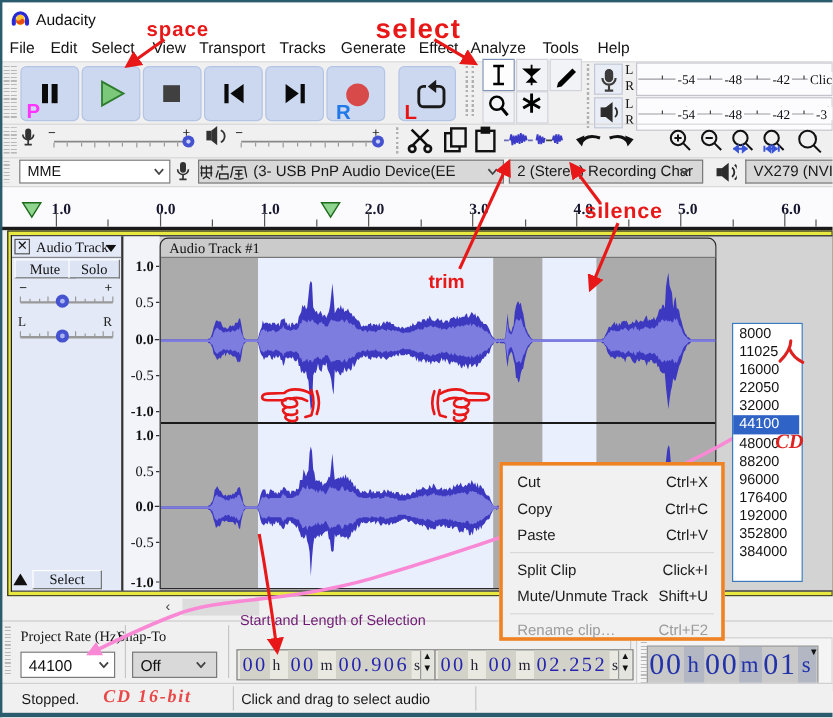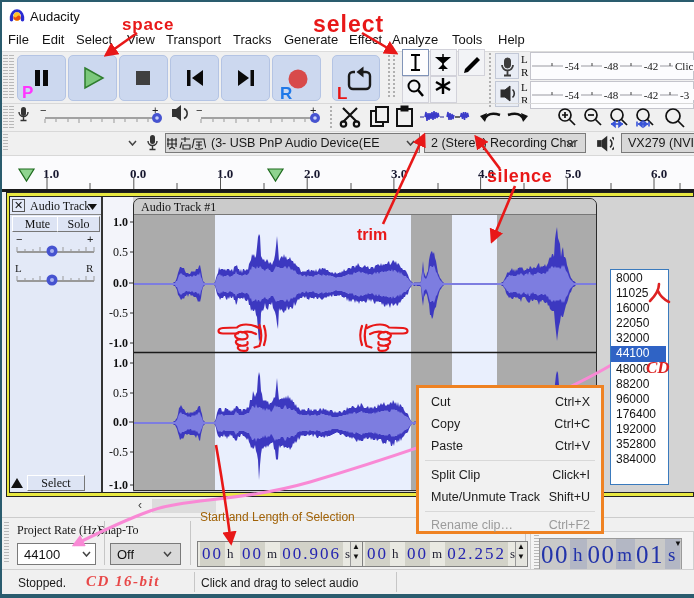--- a/index.html
+++ b/index.html
@@ -226,20 +226,23 @@
   <path d="M275 20 h12" fill="none"></path>
         <path d="M276 20 l3 -2.5 v5 z M286 20 l-3 -2.5 v5 z"></path>
   <path d="M302 20 h10" fill="none"></path>
         <path d="M301 17.5 v5 M313 17.5 v5" fill="none"></path>
         <path d="M303 20 l3 -2.5 v5 z M311 20 l-3 -2.5 v5 z"></path>
  </g>
 </svg>
 
 <div class="abs" style="left:0;top:131px;width:694px;height:24px;border-top:1px solid #d8d8d8"></div>
 <div class="grip" style="left:3px;top:134px;height:18px"></div>
+<div class="combo" style="left:16px;top:133px;width:126px;height:20px">
+      <span class="cv">MME</span>
+    </div>
 <svg class="chev" style="left:128px;top:140px" viewBox="0 0 9 6">
       <path d="M1 1 L4.5 5 L8 1" stroke="#444" stroke-width="1.5" fill="none"></path>
     </svg>
 <svg class="abs" style="left:146px;top:134px" width="13" height="18" viewBox="0 0 13 18">
  <rect x="4" y="1" width="5" height="9" rx="2.5" fill="#333"></rect>
  <path d="M2 7 a4.5 4.5 0 0 0 9 0 M6.5 12 v3 M3.5 15.5 h6" stroke="#333" stroke-width="1.4" fill="none"></path>
 </svg>
 <div class="combo" style="left:165px;top:133px;width:255px;height:20px;background:#d8d8d8"></div>
 <svg class="abs" style="left:166px;top:136px" width="40" height="14" viewBox="0 0 40 14">
  <g stroke="#222" stroke-width="1.1" fill="none">
@@ -360,21 +363,21 @@
 </div>
 
 <div class="abs" style="left:0;top:497px;width:694px;height:20px;background:#f0f0f0"></div>
 <div class="abs" style="left:152px;top:499px;width:64px;height:14px;background:#dcdcdc"></div>
 <div class="abs" style="left:138px;top:498px;font-size:12px;color:#444">‹</div>
 
 <div class="abs" style="left:0;top:517px;width:694px;height:52px;background:#f0f0f0;border-top:1px solid #cccccc"></div>
 <div class="grip" style="left:4px;top:522px;height:42px"></div>
 <div class="abs serif" style="left:17px;top:523px;font-size:12px;color:#151515">Project Rate (Hz)</div>
 <div class="abs serif" style="left:98px;top:523px;font-size:12px;color:#151515">Snap-To</div>
-<div class="abs" style="left:200px;top:510px;font-size:12px;color:#a16207">Start and Length of Selection</div>
+<div class="abs" style="left:200px;top:510px;font-size:12px;color:#701a75">Start and Length of Selection</div>
 <div class="vsep" style="left:104px;top:521px;height:44px"></div>
 <div class="vsep" style="left:190px;top:521px;height:44px"></div>
 <div class="vsep" style="left:525px;top:521px;height:44px"></div>
 <div class="combo" style="left:17px;top:543px;width:79px;height:22px">
       <span class="cv" style="top:3px;font-size:13px">44100</span>
     </div>
 <svg class="chev" style="left:82px;top:551px" viewBox="0 0 9 6">
       <path d="M1 1 L4.5 5 L8 1" stroke="#444" stroke-width="1.5" fill="none"></path>
     </svg>
 <div class="combo" style="left:110px;top:543px;width:71px;height:22px;background:#d9d9d9">

